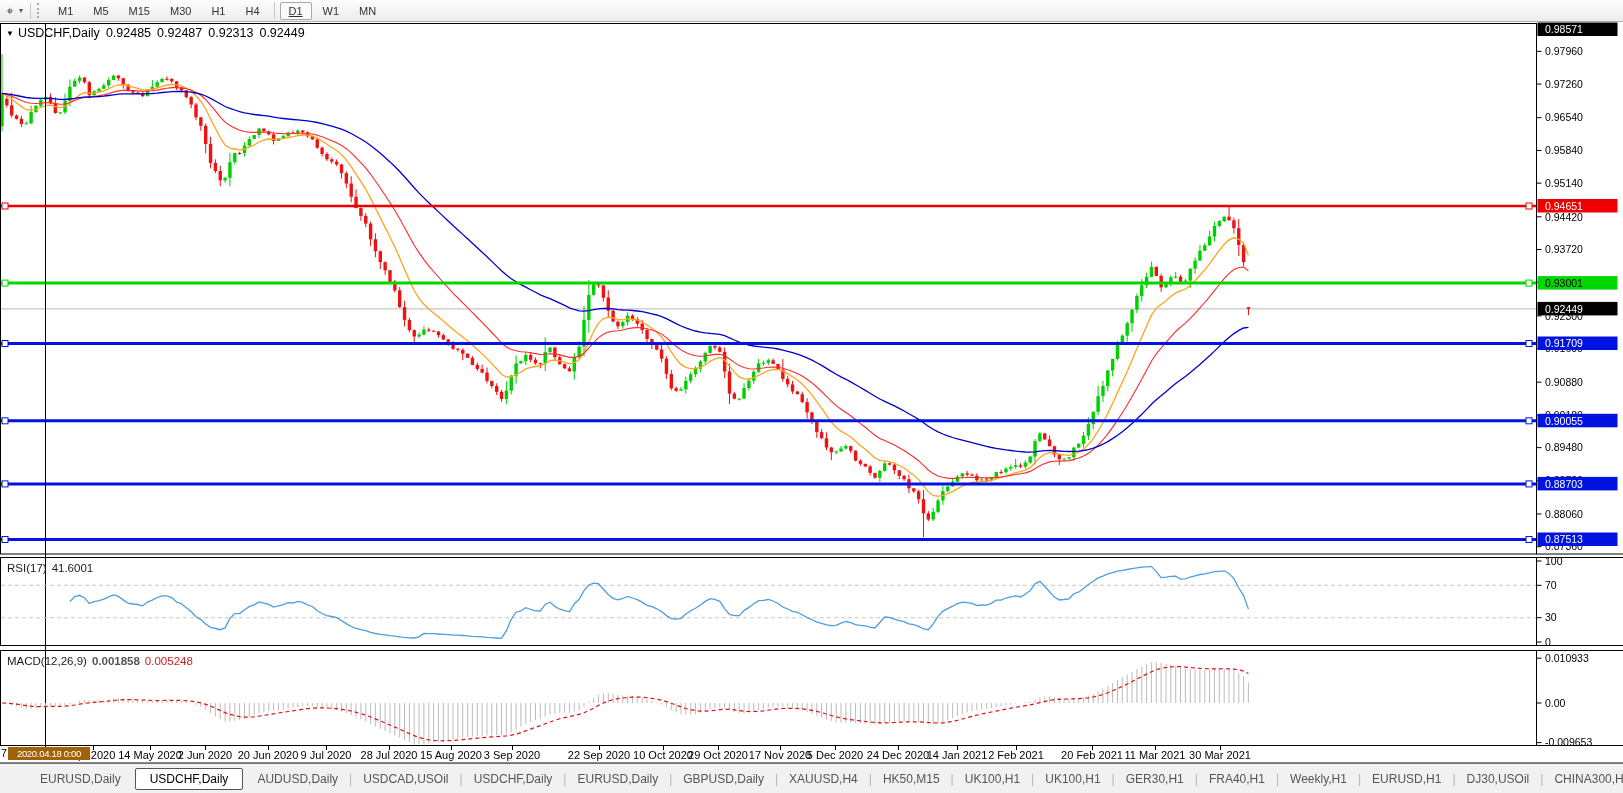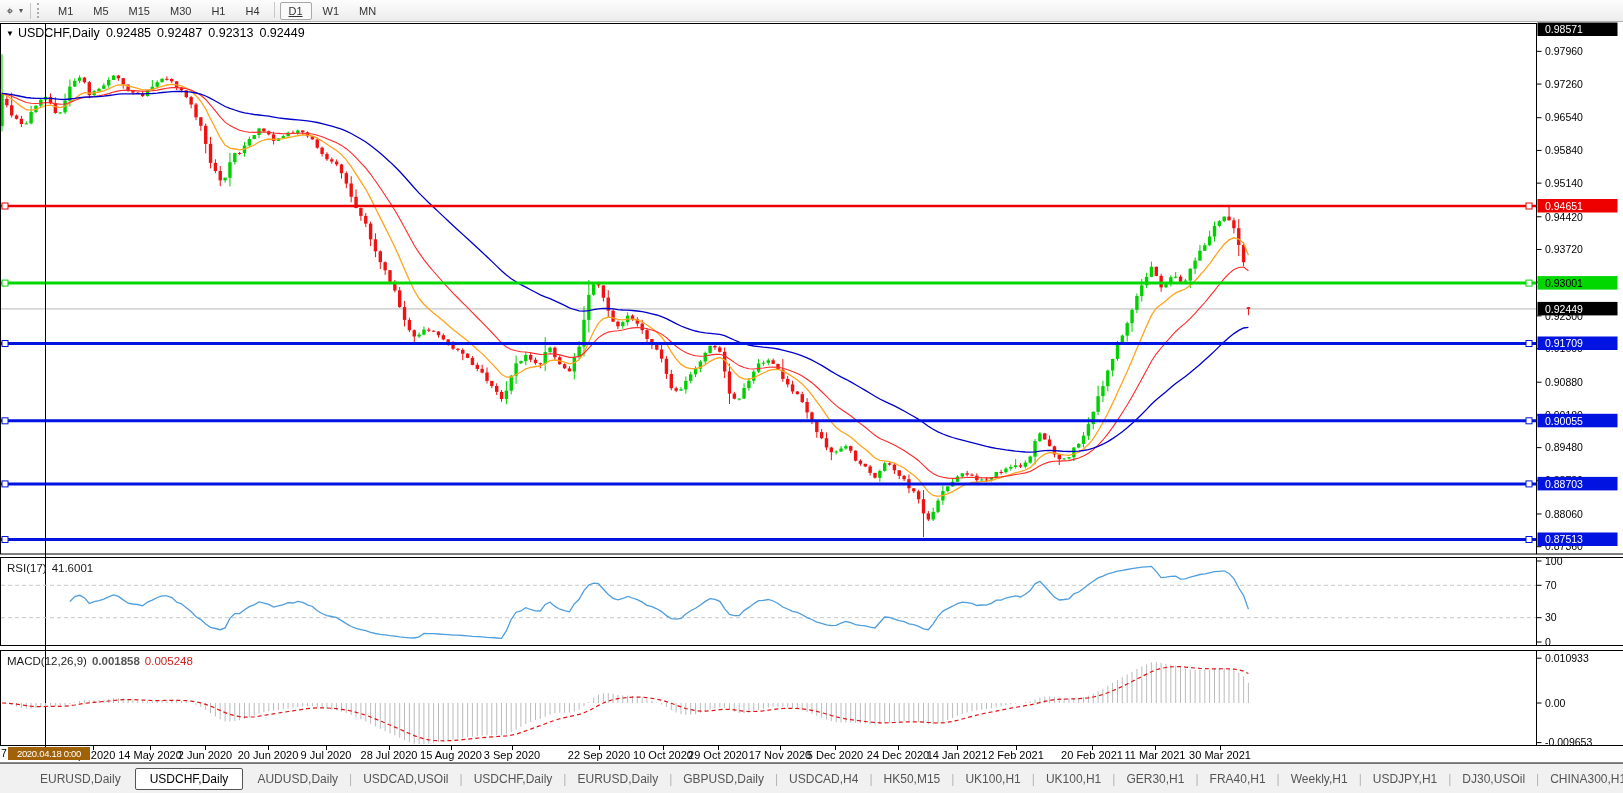--- a/index.html
+++ b/index.html
@@ -529,34 +529,34 @@
       <span class="tab">AUDUSD,Daily</span>
       <span class="tab-sep">|</span>
       <span class="tab">USDCAD,USOil</span>
       <span class="tab-sep">|</span>
       <span class="tab">USDCHF,Daily</span>
       <span class="tab-sep">|</span>
       <span class="tab">EURUSD,Daily</span>
       <span class="tab-sep">|</span>
       <span class="tab">GBPUSD,Daily</span>
       <span class="tab-sep">|</span>
-      <span class="tab">USDCAD,H4</span>
+      <span class="tab">XAUUSD,H4</span>
       <span class="tab-sep">|</span>
       <span class="tab">HK50,M15</span>
       <span class="tab-sep">|</span>
       <span class="tab">UK100,H1</span>
       <span class="tab-sep">|</span>
       <span class="tab">UK100,H1</span>
       <span class="tab-sep">|</span>
       <span class="tab">GER30,H1</span>
       <span class="tab-sep">|</span>
       <span class="tab">FRA40,H1</span>
       <span class="tab-sep">|</span>
       <span class="tab">Weekly,H1</span>
       <span class="tab-sep">|</span>
-      <span class="tab">USDJPY,H1</span>
+      <span class="tab">EURUSD,H1</span>
       <span class="tab-sep">|</span>
       <span class="tab">DJ30,USOil</span>
       <span class="tab-sep">|</span>
       <span class="tab">CHINA300,H1</span>
     </div>
 
 </div>
 
 </body></html>

